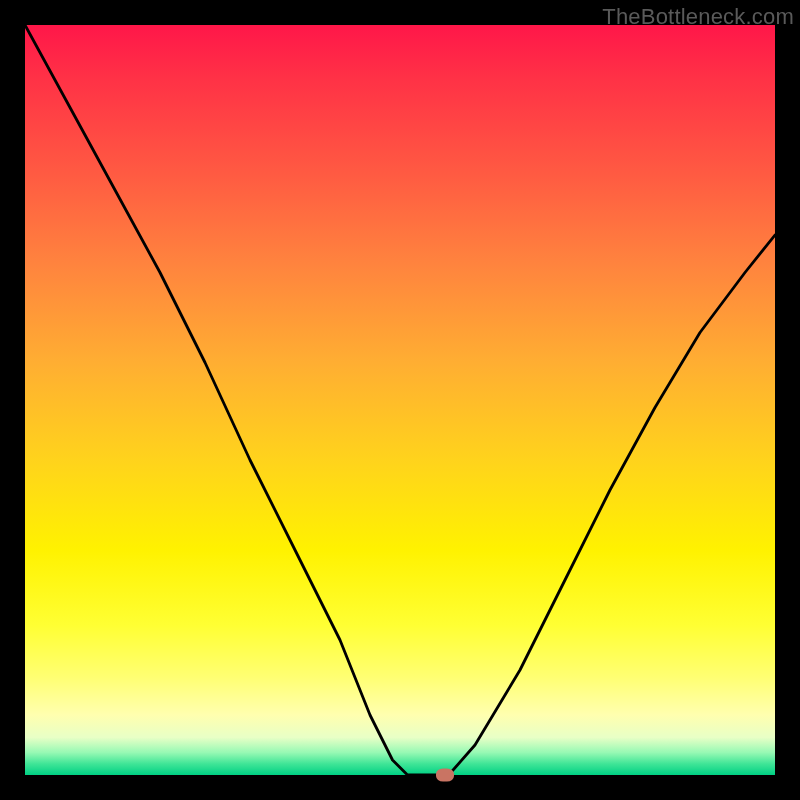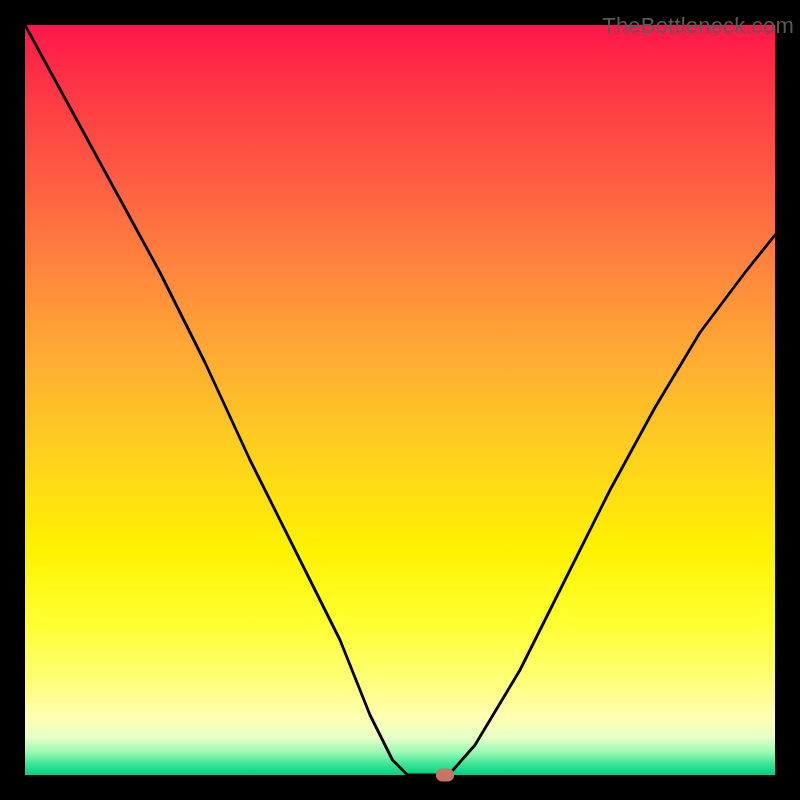--- a/index.html
+++ b/index.html
@@ -12,21 +12,21 @@
     font-family: Arial, Helvetica, sans-serif;
   }
   .outer {
     position: relative;
     width: 800px;
     height: 800px;
     background: #000;
   }
   .watermark {
     position: absolute;
-    top: 13px;
+    top: 4px;
     right: 6px;
     color: #5a5a5a;
     font-size: 22px;
     font-weight: 400;
     letter-spacing: 0.2px;
     z-index: 10;
   }
   .plot {
     position: absolute;
     left: 25px;

